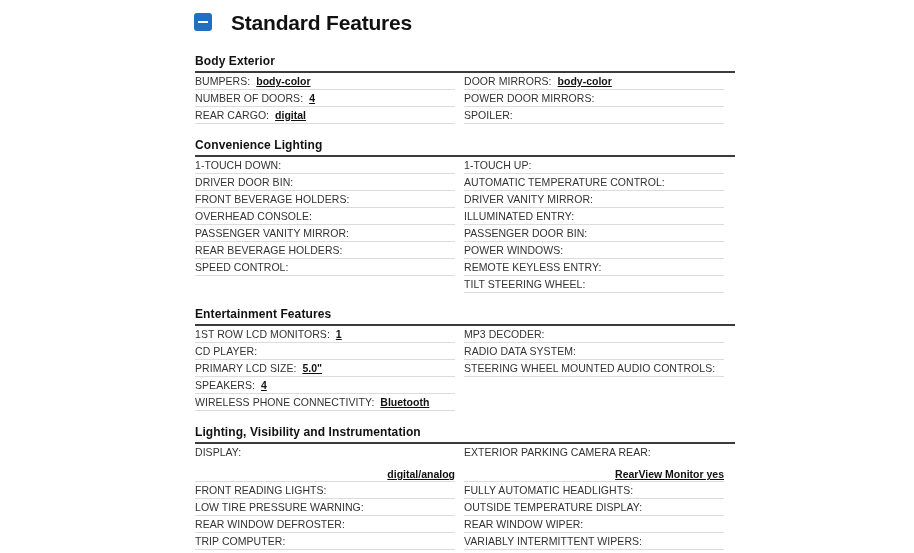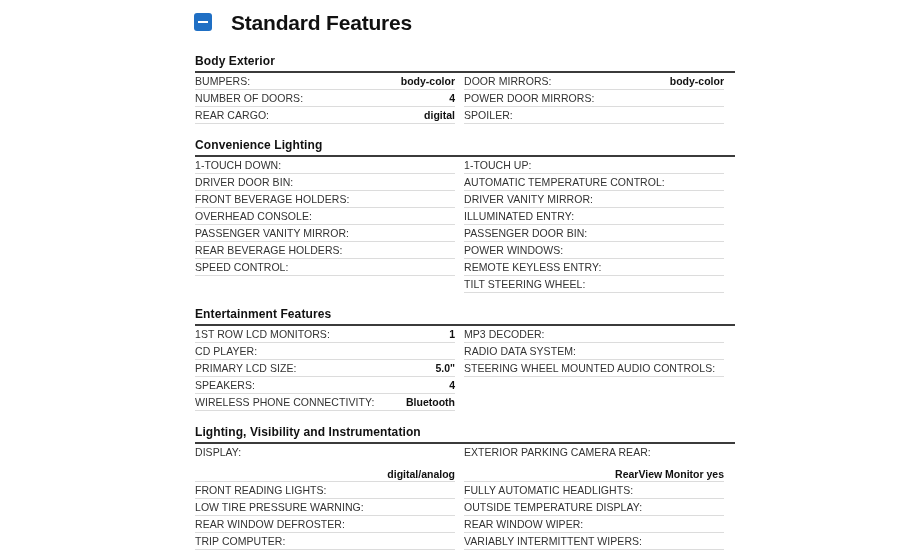--- a/index.html
+++ b/index.html
@@ -90,21 +90,20 @@
     gap: 9px;
   }
   .col {
     width: 260px;
     flex: 0 0 260px;
   }
 
   .row {
     display: flex;
     align-items: baseline;
-    justify-content: space-between;
     border-bottom: 1px solid #dcdcdc;
     min-height: 17px;
     padding: 2px 0 1px 0;
     box-sizing: border-box;
     gap: 6px;
   }
   .row.tall {
     min-height: 34px;
     flex-wrap: wrap;
     flex-direction: column;
@@ -119,20 +118,21 @@
     text-transform: uppercase;
     white-space: nowrap;
     letter-spacing: 0.05px;
   }
   .value {
     font-size: 10.5px;
     font-weight: bold;
     color: #111111;
     text-align: right;
     white-space: nowrap;
+    text-decoration: underline;
   }
   .row.tall .label { width: 100%; }
   .row.tall .value {
     width: 100%;
     text-align: right;
     margin-top: 4px;
   }
 </style>
 </head>
 <body>

